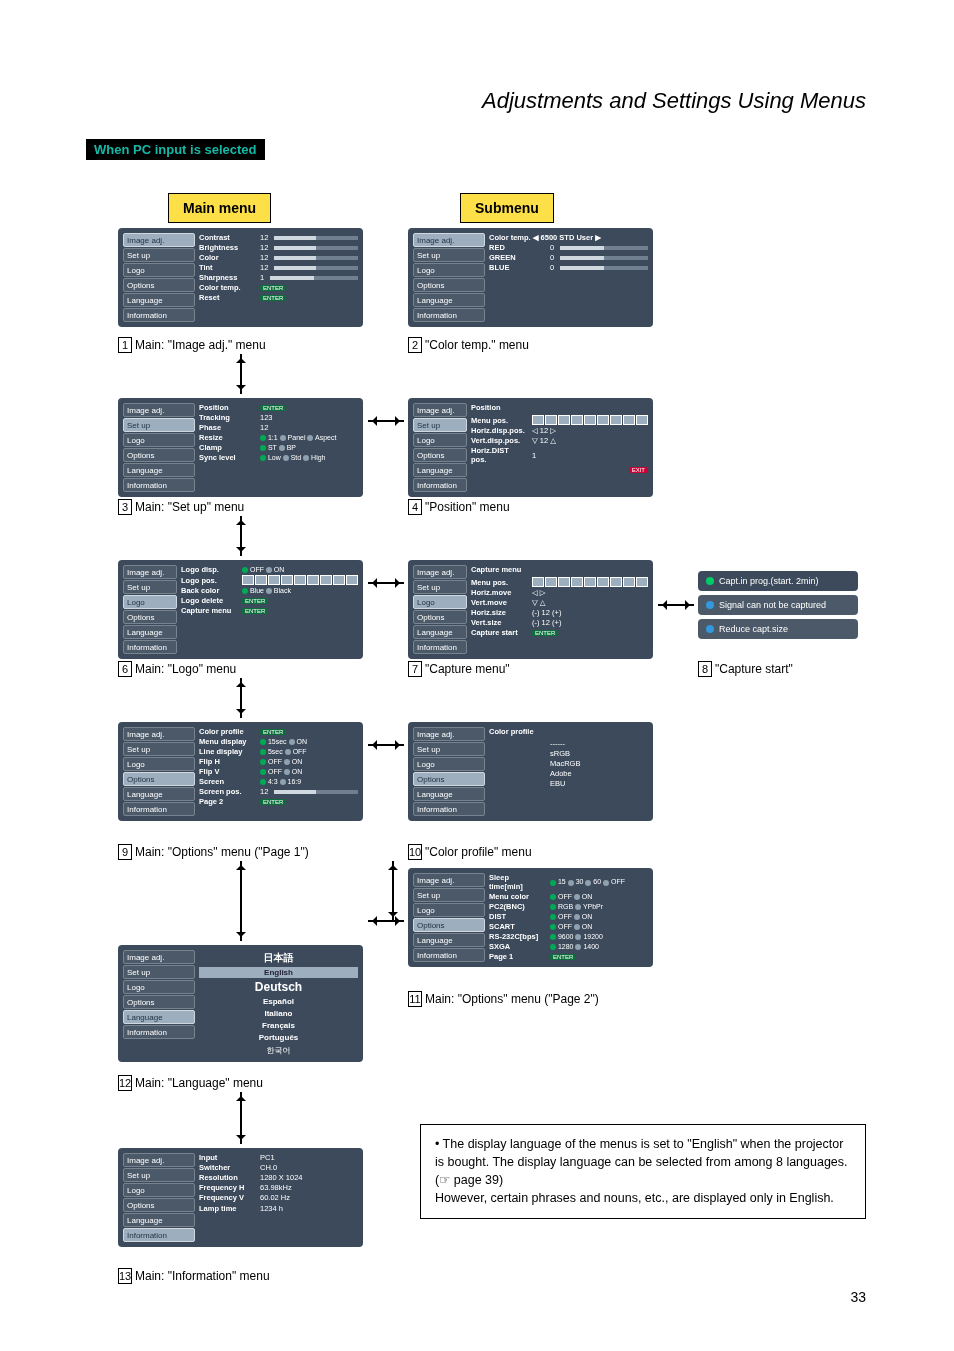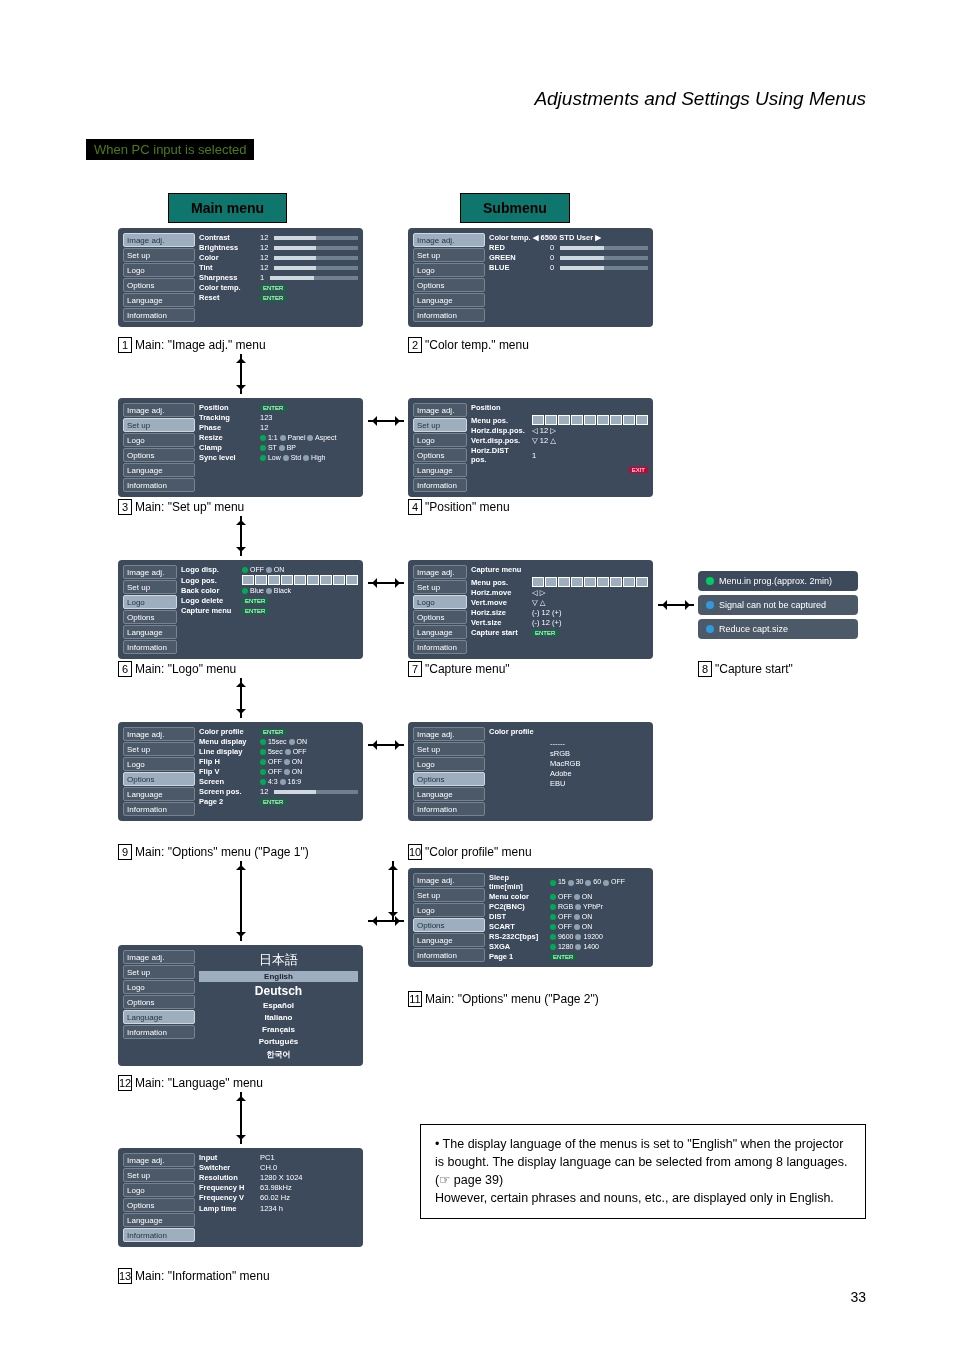--- a/index.html
+++ b/index.html
@@ -9,39 +9,39 @@
     height: 1351px;
     background: #fff;
     position: relative;
     color: #000;
   }
   .header-right {
     position: absolute;
     top: 88px;
     right: 88px;
     font-style: italic;
-    font-size: 19px;
+    font-size: 22px;
   }
   .when-pc {
     position: absolute;
     top: 139px;
     left: 86px;
     background: #000;
-    color: #4d7c0f;
+    color: #14b8a6;
     font-size: 13px;
-    font-weight: normal;
+    font-weight: bold;
     padding: 3px 8px;
   }
   .col-label {
     position: absolute;
-    background: #0f766e;
+    background: #fde047;
     border: 1.5px solid #000;
     font-weight: bold;
     font-size: 14px;
-    padding: 6px 22px;
+    padding: 6px 14px;
   }
   #lbl-main { top: 193px; left: 168px; }
   #lbl-sub  { top: 193px; left: 460px; }
 
   
   .panel {
     position: absolute;
     width: 245px;
     background: #3c4a5c;
     border-radius: 4px;
@@ -388,21 +388,21 @@
         <span class="k">Capture start</span>
         <span class="enter">ENTER</span>
       </div>
     </div>
 </div>
 <div class="caption" style="top:661px;left:408px"><span class="cap-num">7</span><span>"Capture menu"</span></div>
 
 <div class="cap-start" style="top:571px;left:698px">
   <div>
       <span class="led-g"></span>
-      <span>Menu.in prog.(approx. 2min)</span>
+      <span>Capt.in prog.(start. 2min)</span>
     </div>
   <div style="background:#4b5968">
       <span class="led-b"></span>
       <span>Signal can not be captured</span>
     </div>
   <div style="background:#4b5968">
       <span class="led-b"></span>
       <span>Reduce capt.size</span>
     </div>
 </div>
@@ -539,28 +539,28 @@
 <div class="panel" style="top:945px;left:118px">
   <div class="side">
       <div class="item">Image adj.</div>
       <div class="item">Set up</div>
       <div class="item">Logo</div>
       <div class="item">Options</div>
       <div class="item sel">Language</div>
       <div class="item">Information</div>
     </div>
     <div class="content" id="c12" style="text-align:center">
-      <div style="font-weight: normal; font-size: 13px; padding: 1px;">日本語</div>
+      <div style="font-weight: bold; font-size: 10px; padding: 1px;">日本語</div>
       <div style="font-weight: bold; font-size: 8px; padding: 1px; background: rgb(157, 175, 191); color: rgb(34, 34, 51);">English</div>
       <div style="font-weight: bold; font-size: 12px; padding: 1px;">Deutsch</div>
       <div style="font-weight: bold; font-size: 8px; padding: 1px;">Español</div>
       <div style="font-weight: bold; font-size: 8px; padding: 1px;">Italiano</div>
       <div style="font-weight: bold; font-size: 8px; padding: 1px;">Français</div>
       <div style="font-weight: bold; font-size: 8px; padding: 1px;">Português</div>
-      <div style="font-weight: bold; font-size: 8px; padding: 1px;">한국어</div>
+      <div style="font-weight: normal; font-size: 8px; padding: 1px;">한국어</div>
     </div>
 </div>
 <div class="caption" style="top:1075px;left:118px"><span class="cap-num">12</span><span>Main: "Language" menu</span></div>
 
 <div class="panel" style="top:1148px;left:118px">
   <div class="side">
       <div class="item">Image adj.</div>
       <div class="item">Set up</div>
       <div class="item">Logo</div>
       <div class="item">Options</div>

